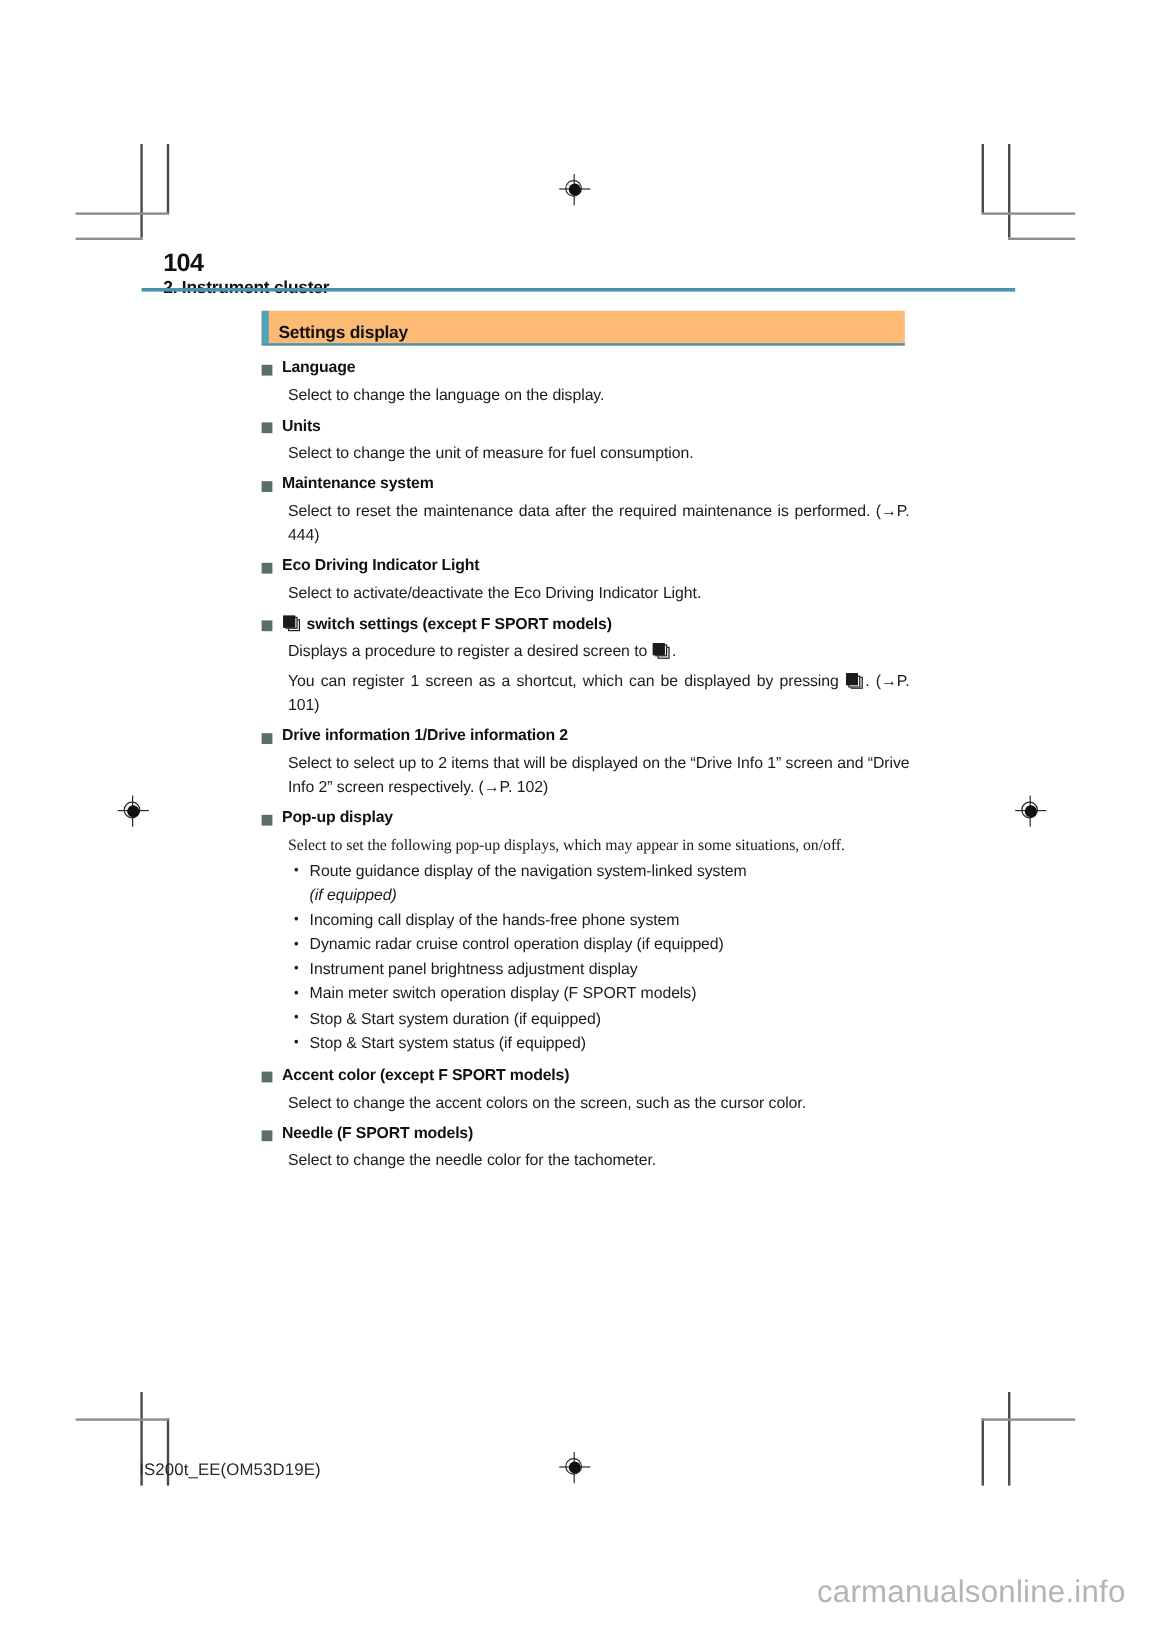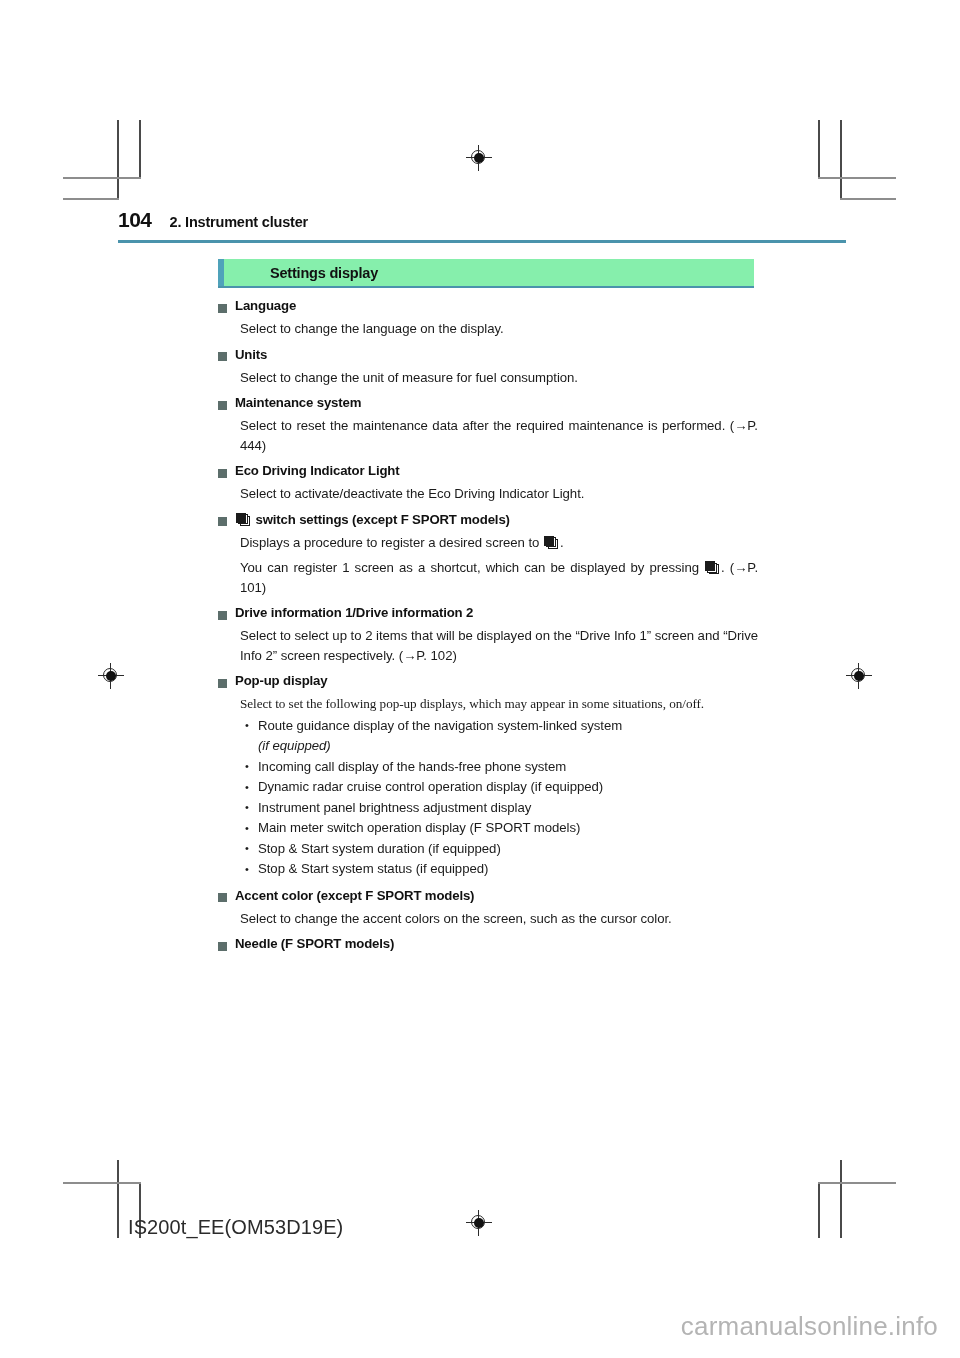--- a/index.html
+++ b/index.html
@@ -45,20 +45,21 @@
     width: 1.3px; height: 26px; background: #2b2b2b;
   }
 
   
   .page-header {
     position: absolute;
     left: 118px; top: 208px;
     width: 730px;
     display: flex;
     align-items: baseline;
+    flex-direction: column;
   }
   .page-number {
     font-size: 21px;
     font-weight: bold;
     letter-spacing: -0.5px;
     color: #111;
   }
   .chapter-title {
     font-size: 14.5px;
     font-weight: bold;
@@ -71,26 +72,25 @@
     left: 118px; top: 240px;
     width: 728px; height: 3px;
     background: #4a93ac;
   }
 
   
   .section-bar {
     position: absolute;
     left: 218px; top: 259px;
     width: 536px; height: 27px;
-    background: #86efac;
+    background: #fdba74;
     border-bottom: 2.5px solid #4a93ac;
     box-sizing: content-box;
     display: flex;
-    align-items: center;
-    gap: 38px;
+    align-items: flex-end;
   }
   .section-bar .accent {
     width: 6px; height: 27px;
     background: #4fa2ba;
     flex: none;
   }
   .section-bar .section-title {
     font-size: 14.5px;
     font-weight: bold;
     margin-left: 8px;
@@ -172,22 +172,22 @@
     background: #fff;
     border: 1.2px solid #1b1b1b;
   }
   .screens-icon i.l3 { left: 4px;   top: 3px;   width: 10px; height: 10px; }
   .screens-icon i.l2 { left: 2px;   top: 1.5px; width: 10px; height: 10px; }
   .screens-icon i.l1 { left: 0px;   top: 0px;   width: 10px; height: 10px; background: #1b1b1b; }
 
   
   .footer-code {
     position: absolute;
-    left: 128px; top: 1216px;
-    font-size: 20px;
+    left: 116px; top: 1216px;
+    font-size: 14px;
     letter-spacing: 0.1px;
     color: #2b2b2b;
   }
   .watermark {
     position: absolute;
     right: 22px; bottom: 16px;
     font-size: 26px;
     color: #b4b4b4;
     letter-spacing: 0.2px;
   }
@@ -333,18 +333,19 @@
       <span class="entry-head-text">Accent color (except F SPORT models)</span>
     </div>
     <div class="entry-body">Select to change the accent colors on the screen, such as the cursor color.</div>
   </div>
 
   <div class="entry">
     <div class="entry-head">
       <span class="sq-bullet"></span>
       <span class="entry-head-text">Needle (F SPORT models)</span>
     </div>
+    <div class="entry-body">Select to change the needle color for the tachometer.</div>
   </div>
 
 </div>
 
 <div class="footer-code">IS200t_EE(OM53D19E)</div>
 <div class="watermark">carmanualsonline.info</div>
 
 </body></html>

